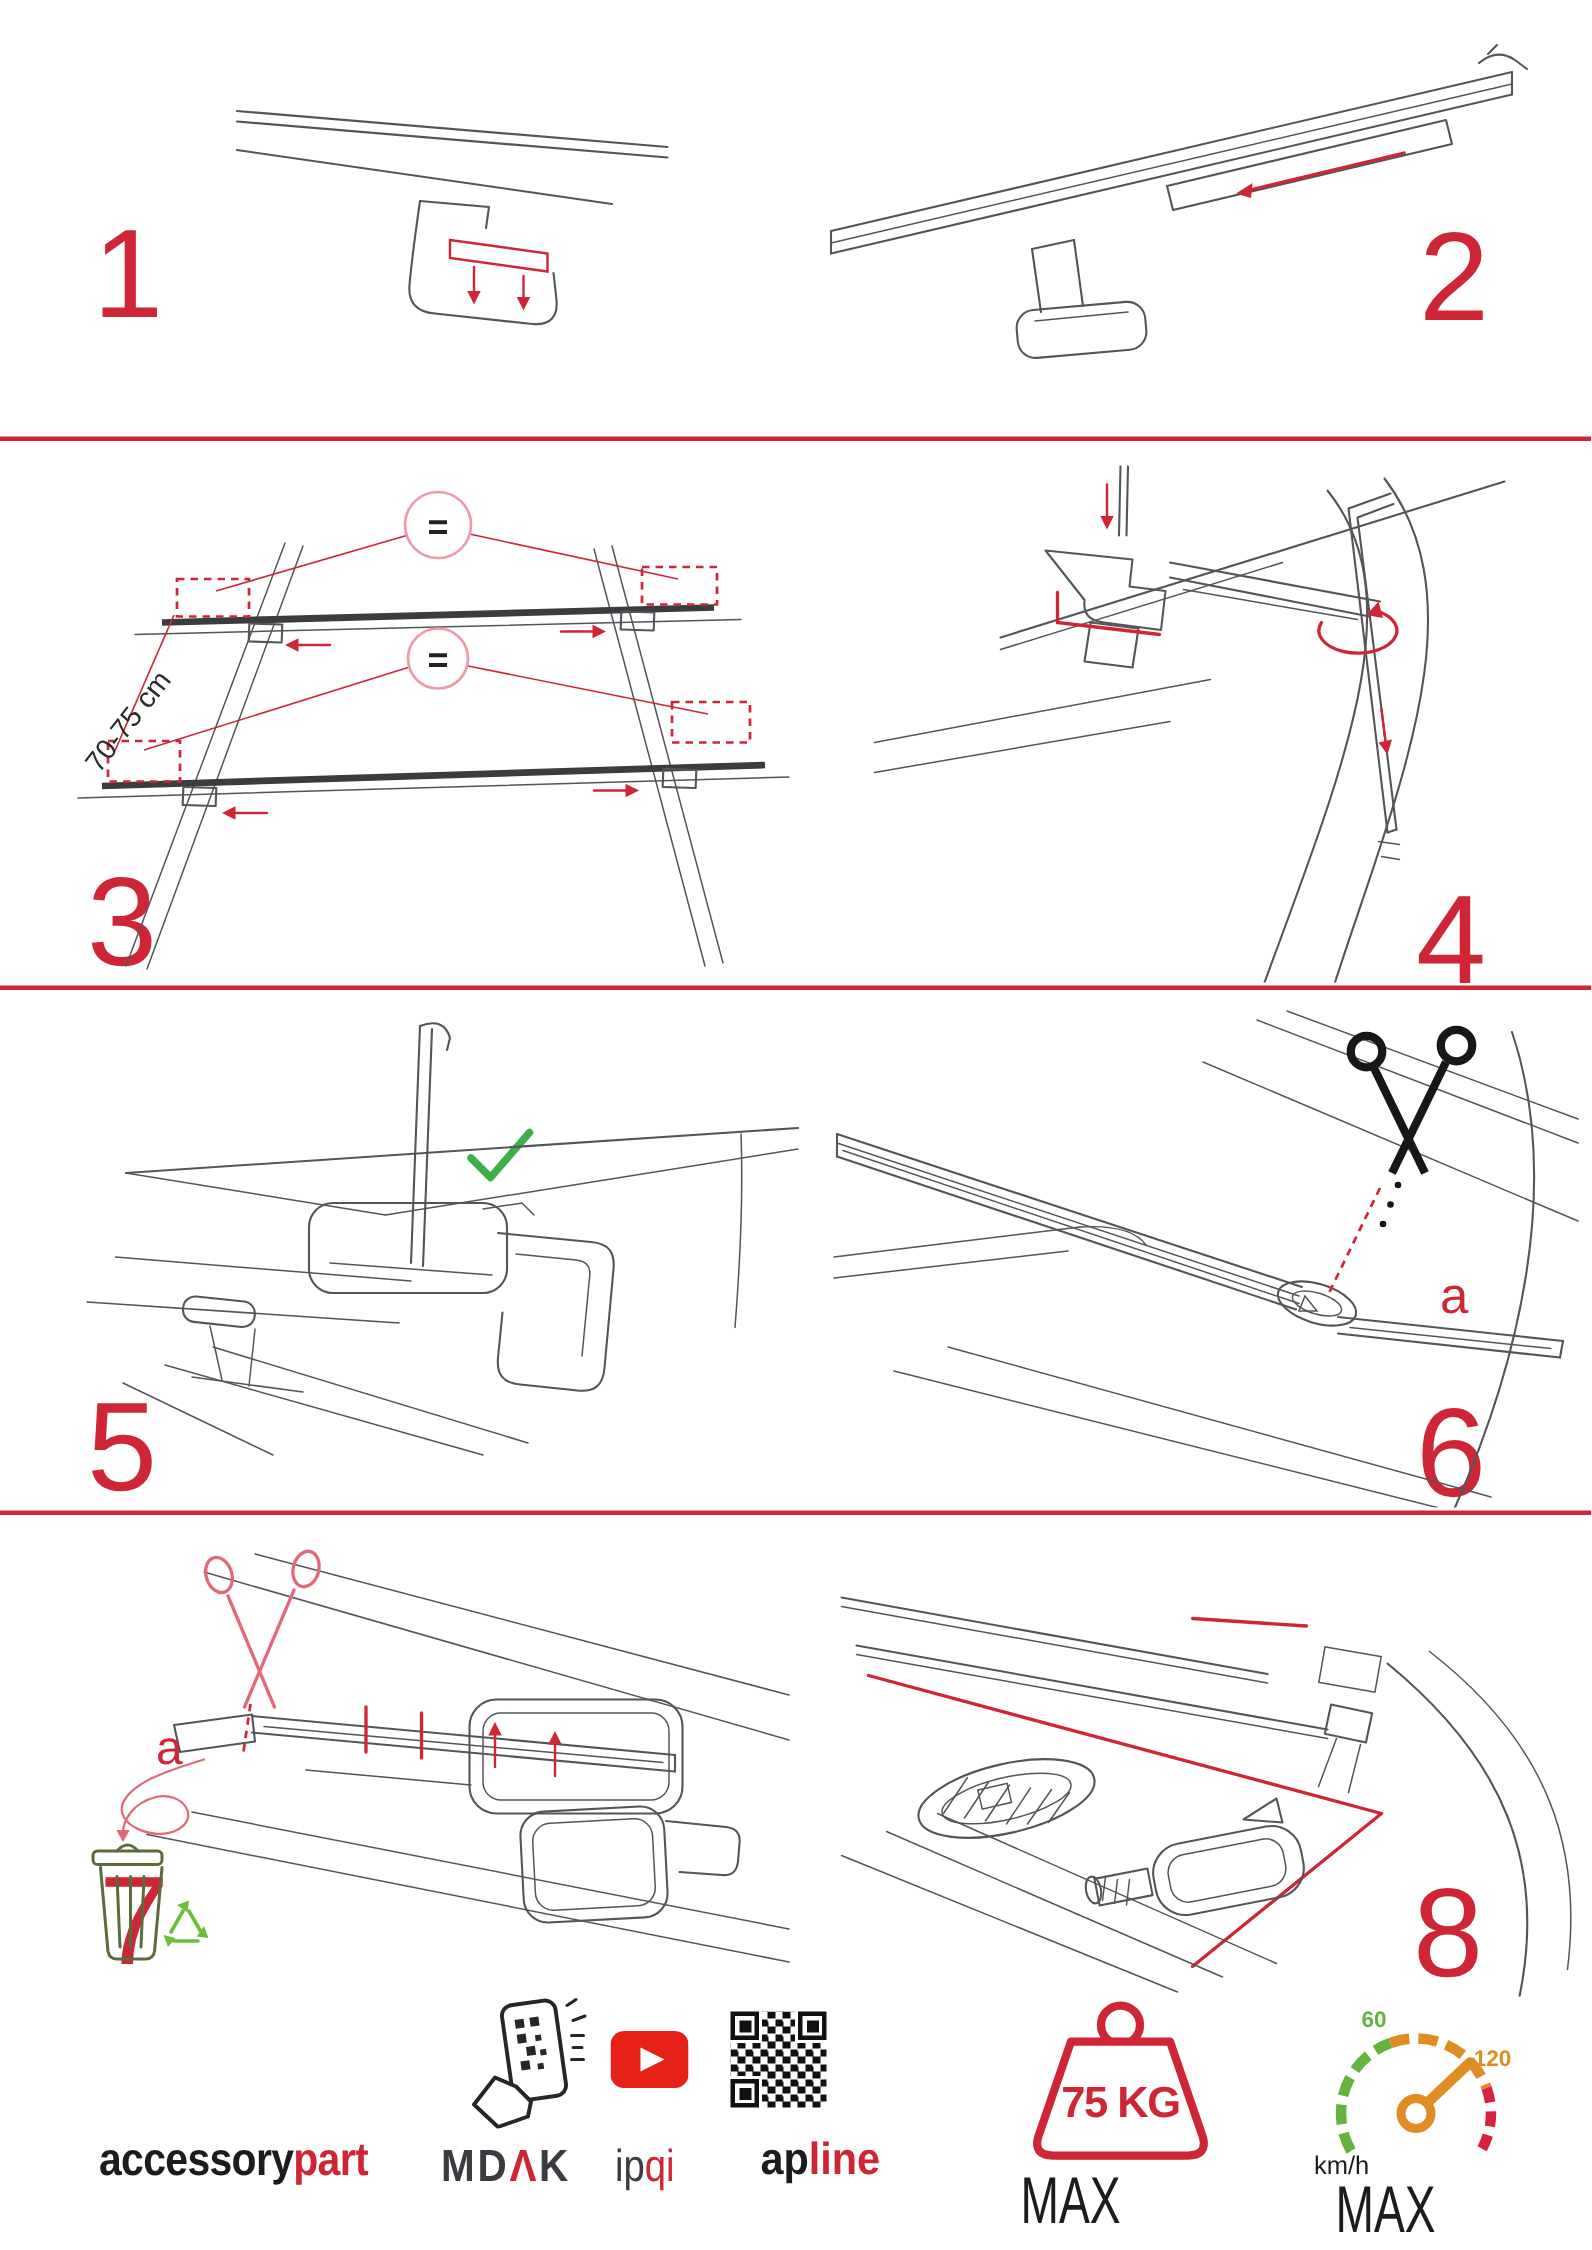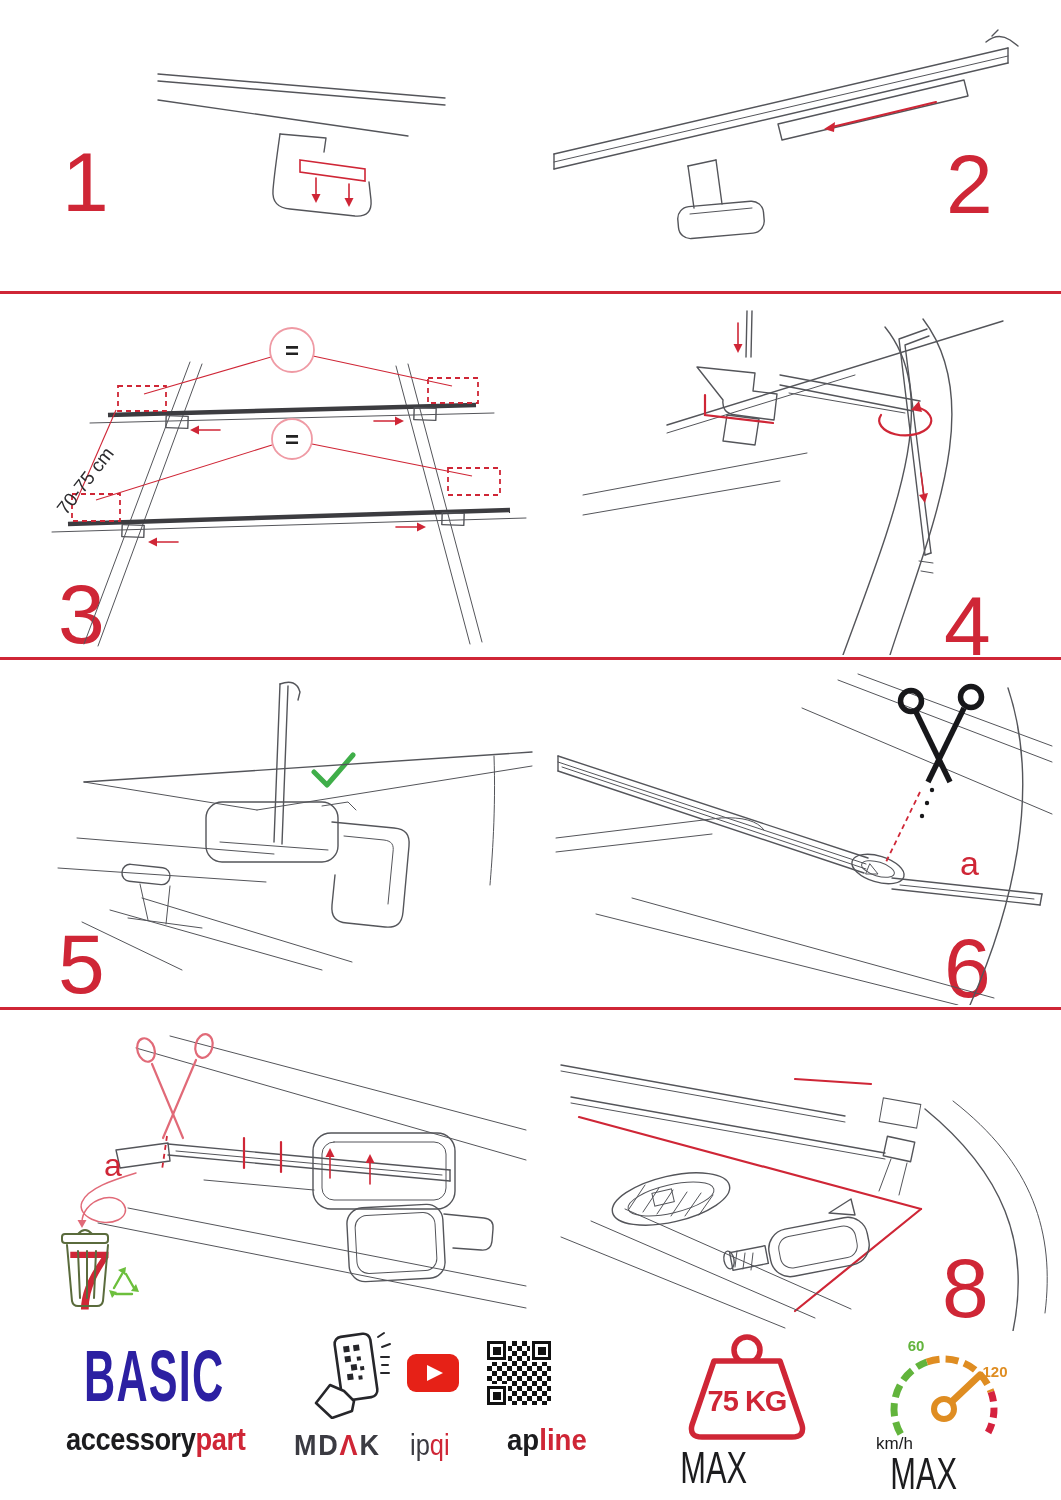--- a/index.html
+++ b/index.html
@@ -333,23 +333,20 @@
       <path class="g" d="M296,200 l22,-14 l4,16 z"></path>
       <rect class="g" x="198" y="236" width="36" height="18" transform="rotate(-11 216 245)"></rect>
       <path class="gt" d="M204,238 L202,254 M212,240 L210,256 M220,240 L218,257"></path>
       <ellipse class="g" cx="196" cy="247" rx="5" ry="9" transform="rotate(-11 196 247)"></ellipse>
     </g>
     <path class="gt" d="M28,224 L252,315"></path>
       <path class="gt" d="M58,208 L282,305"></path>
     <path class="gt" d="M92,196 L318,296"></path>
   </svg>
 
-  <div class="abs" style="left:84px;top:1340px;">
-    <span class="brand-basic">BASIC</span>
-  </div>
   <div class="abs" style="left:66px;top:1424px;text-decoration:underline;">
     <span class="brand-sub">
       <span class="b1">accessory</span><span class="b2">part</span>
     </span>
   </div>
 
   <svg class="abs" style="left:308px;top:1331px;" width="88" height="88" viewBox="0 0 88 88">
     <g transform="rotate(-8 48 36)">
       <rect x="30" y="4" width="36" height="64" rx="7" fill="#fff" stroke="#26262a" stroke-width="2.6"></rect>
       <g fill="#26262a">

